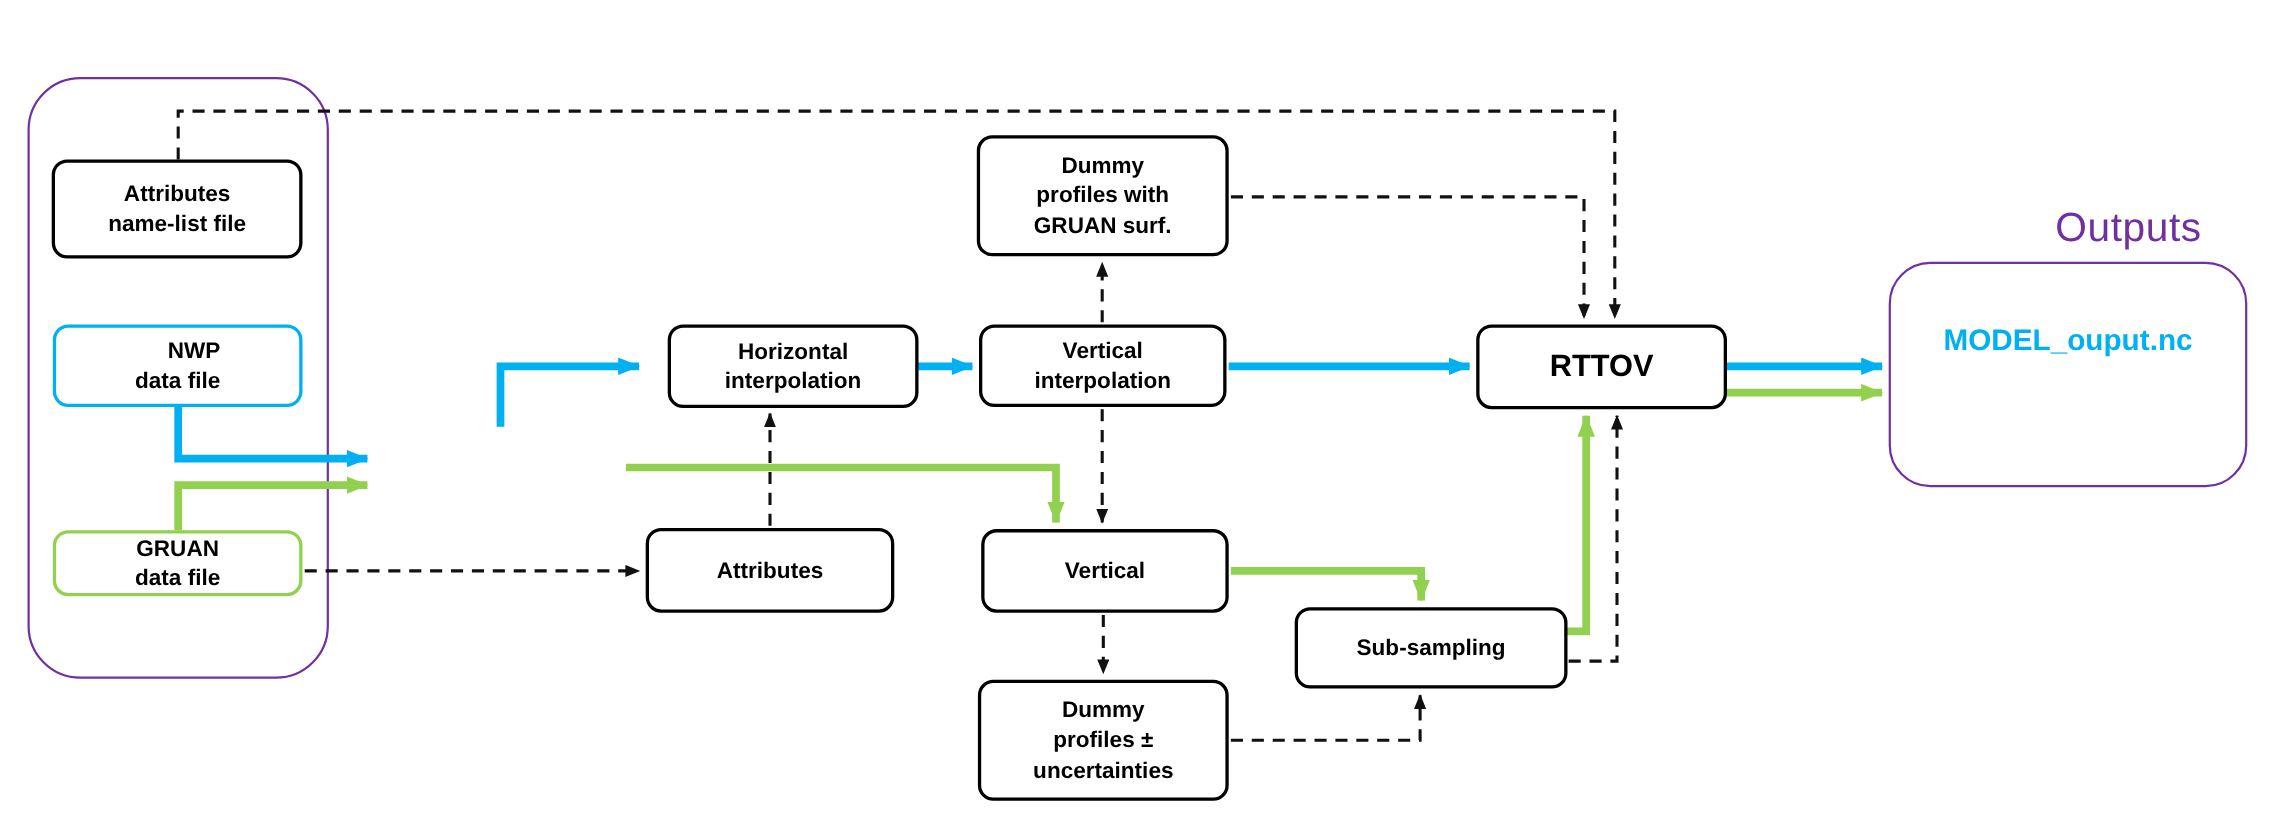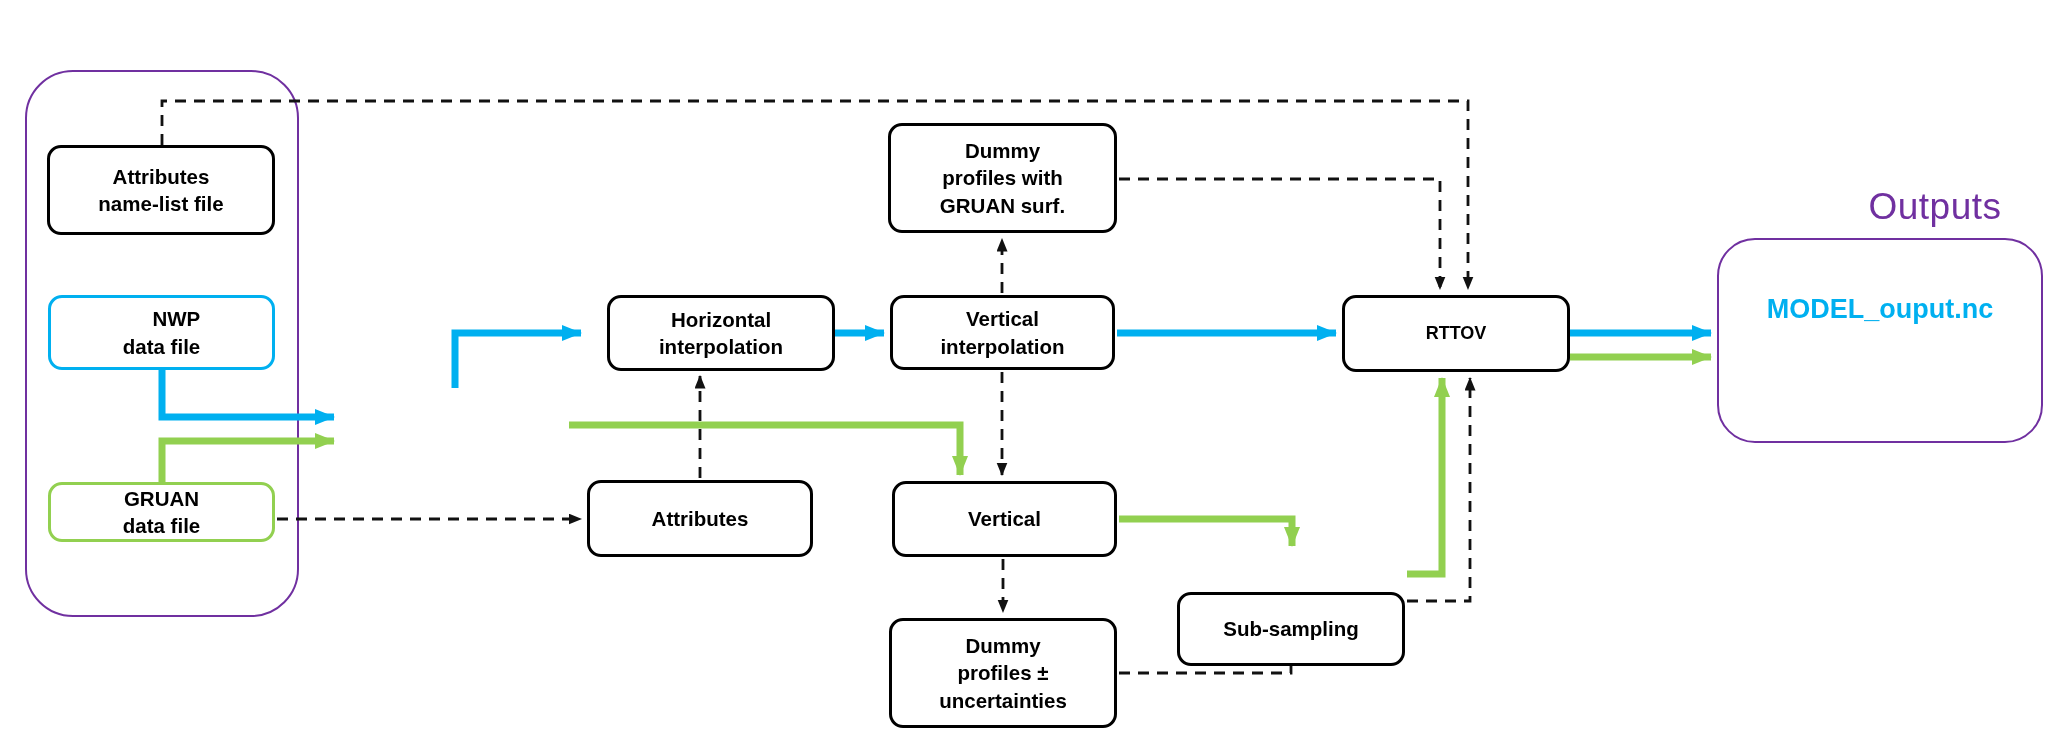--- a/index.html
+++ b/index.html
@@ -158,22 +158,22 @@
 interpolation</span>
   </div>
   <div class="node" style="left:892px; top:481px; width:225px; height:76px;">
     <span>Vertical</span>
   </div>
   <div class="node" style="left:889px; top:618px; width:228px; height:110px;">
     <span>Dummy
 profiles ±
 uncertainties</span>
   </div>
-  <div class="node" style="left:1177px; top:552px; width:228px; height:74px;margin-top:40px;">
+  <div class="node" style="left:1177px; top:552px; width:248px; height:74px;">
     <span>Sub-sampling</span>
   </div>
-  <div class="node" style="left:1342px; top:295px; width:228px; height:77px; font-size:18px;">
+  <div class="node" style="left:1342px; top:295px; width:228px; height:77px; font-size:28px;">
     <span>RTTOV</span>
   </div>
 
   <div class="outfile outfile--blue" style="left:1717px; top:294px; width:326px;">MODEL_ouput.nc</div>
 
 </div>
 
 </body></html>

